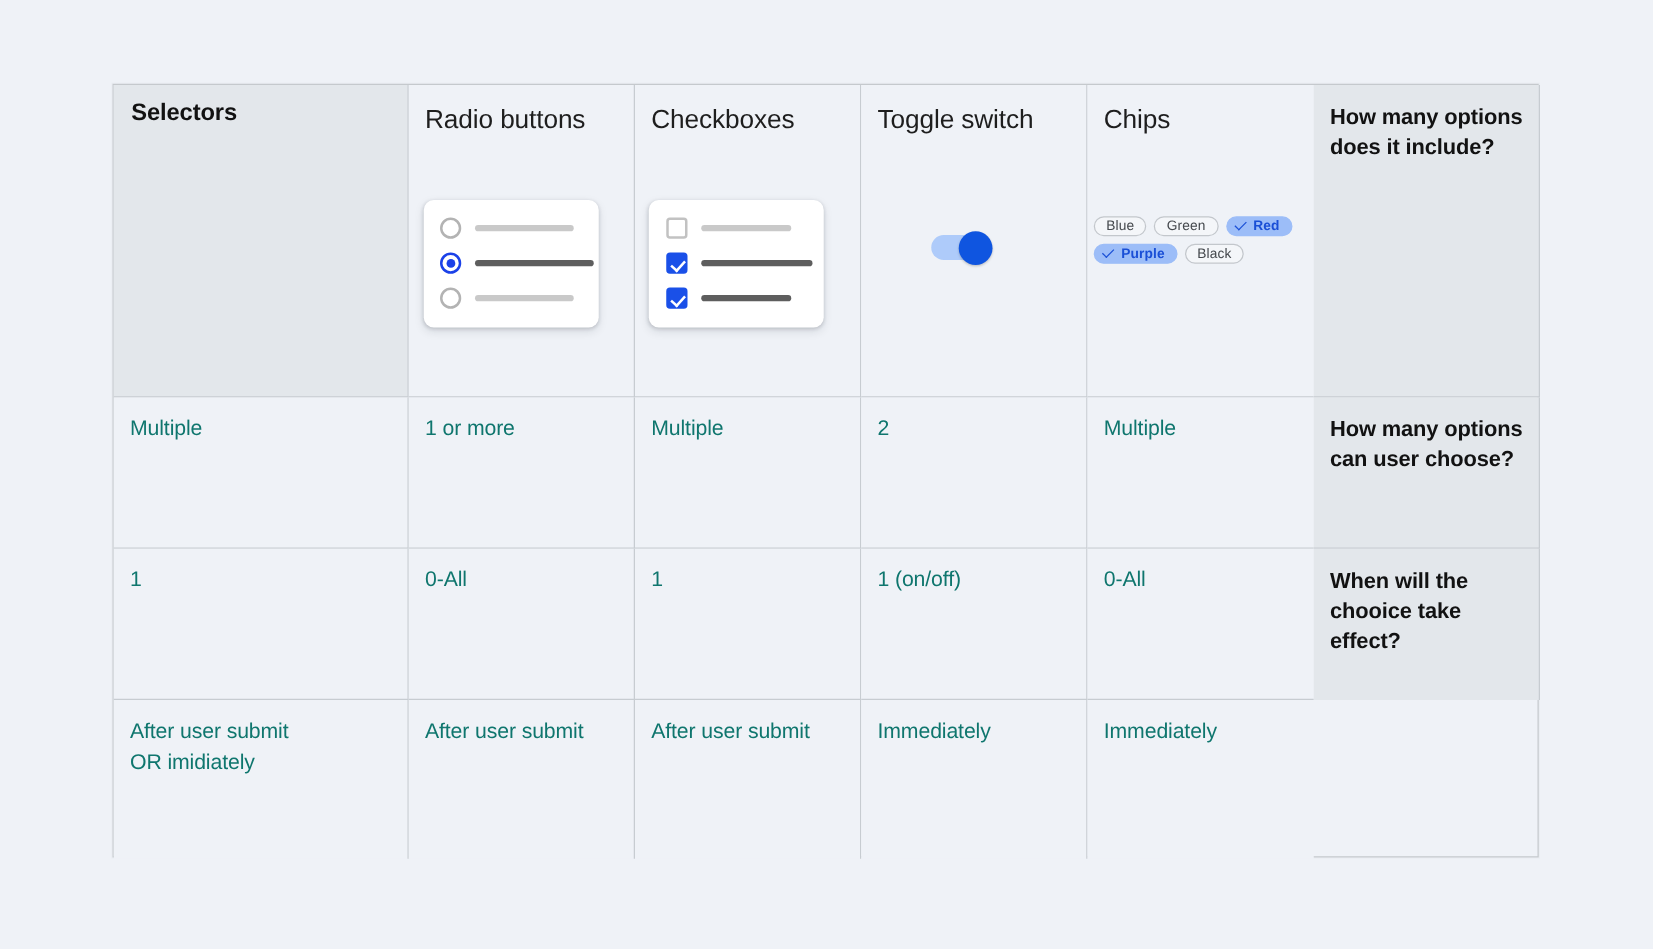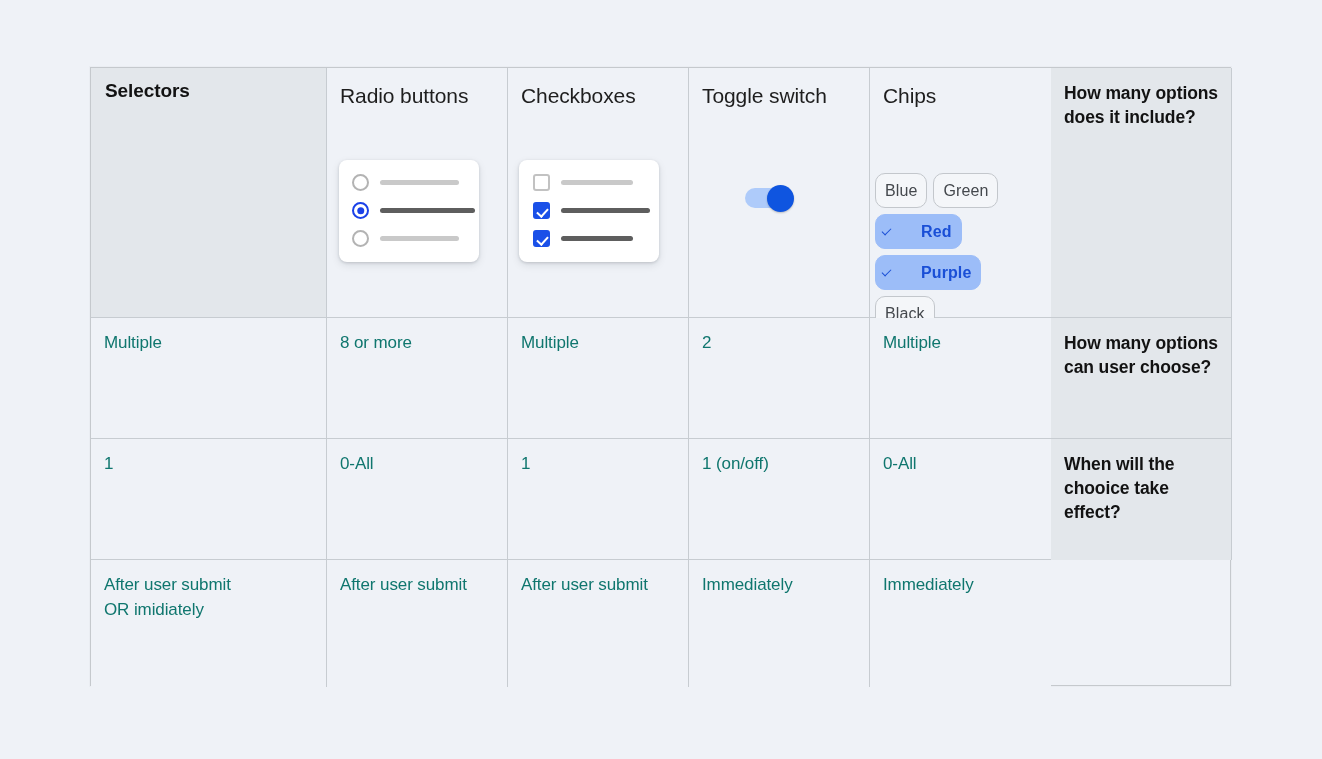--- a/index.html
+++ b/index.html
@@ -178,38 +178,37 @@
   }
 
   
   .chips {
     position: absolute; left: 5px; top: 105px;
     width: 168px;
     display: flex; flex-wrap: wrap; gap: 6px 6px;
   }
   .chip {
     display: inline-flex; align-items: center;
-    height: 35px; padding: 0 9px;
+    height: 16px; padding: 0 9px;
     border-radius: 10px;
-    font-size: 16px;
+    font-size: 11px;
     letter-spacing: 0.1px;
     white-space: nowrap;
   }
   .chip.off {
     background: #f4f6f9;
     border: 1px solid #c3c7cc;
     color: #44484d;
   }
   .chip.on {
     background: #9cbdf8;
     border: 1px solid #9cbdf8;
     color: #1a4fd6;
     font-weight: bold;
     padding-left: 6px;
-    gap: 24px;
   }
   .chip .tick {
     display: inline-block;
     width: 9px; height: 5px;
     border: solid #1a4fd6;
     border-width: 0 0 1.8px 1.8px;
     transform: rotate(-45deg);
     margin-right: 6px;
     margin-top: -3px;
   }
@@ -295,21 +294,21 @@
     </div>
 
     <div class="cell labelcol lbl-pad">
       <div class="rowlabel">How many options
 does it include?</div>
     </div>
     <div class="cell val-pad">
       <div class="cellvalue">Multiple</div>
     </div>
     <div class="cell val-pad">
-      <div class="cellvalue">8 or more</div>
+      <div class="cellvalue">1 or more</div>
     </div>
     <div class="cell val-pad">
       <div class="cellvalue">Multiple</div>
     </div>
     <div class="cell val-pad">
       <div class="cellvalue">2</div>
     </div>
     <div class="cell lastcol val-pad">
       <div class="cellvalue">Multiple</div>
     </div>

